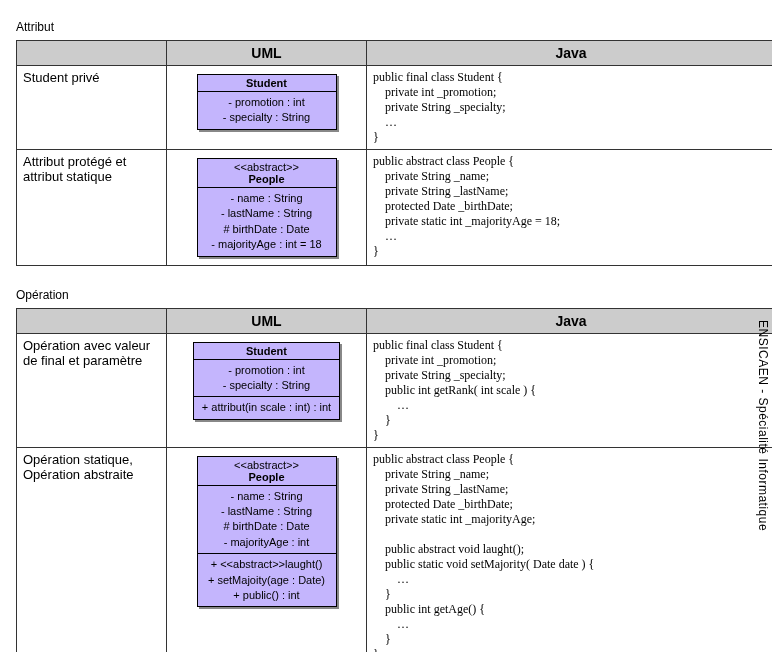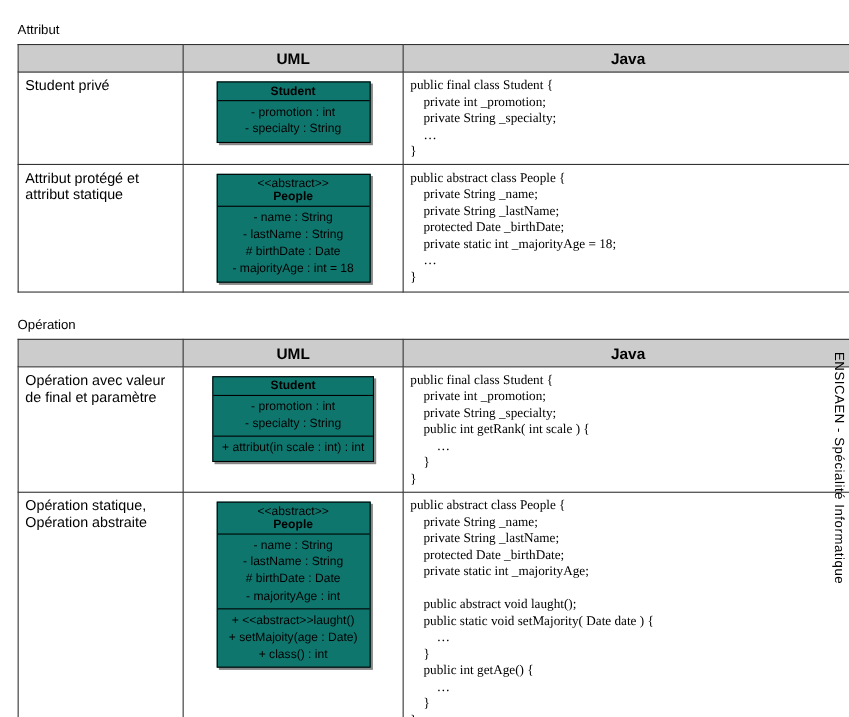--- a/index.html
+++ b/index.html
@@ -33,21 +33,21 @@
     font-weight: bold;
     text-align: center;
     font-size: 14px;
   }
   .col-label { width: 150px; vertical-align: middle; }
   .col-uml { width: 200px; text-align: center; }
   .col-java { font-family: Liberation Serif, serif; font-size: 12px; white-space: pre; }
   .uml-box {
     display: inline-block;
     border: 1px solid #000;
-    background: #0f766e;
+    background: #c4b5fd;
     box-shadow: 2px 2px 0 #888;
     text-align: left;
     font-size: 11px;
     margin: 4px 0;
     min-width: 140px;
   }
   .uml-head {
     border-bottom: 1px solid #000;
     text-align: center;
     padding: 2px 8px;
@@ -169,21 +169,21 @@
         </div>
         <div class="uml-section">
           <div>- name : String</div>
           <div>- lastName : String</div>
           <div># birthDate : Date</div>
           <div class="static-member">- majorityAge : int</div>
         </div>
         <div class="uml-section">
           <div>+ &lt;&lt;abstract&gt;&gt;laught()</div>
           <div class="static-member">+ setMajoity(age : Date)</div>
-          <div>+ class() : int</div>
+          <div>+ public() : int</div>
         </div>
       </div>
     </td>
     <td class="col-java">public abstract class People {
     private String _name;
     private String _lastName;
     protected Date _birthDate;
     private static int _majorityAge;
 
     public abstract void laught();

